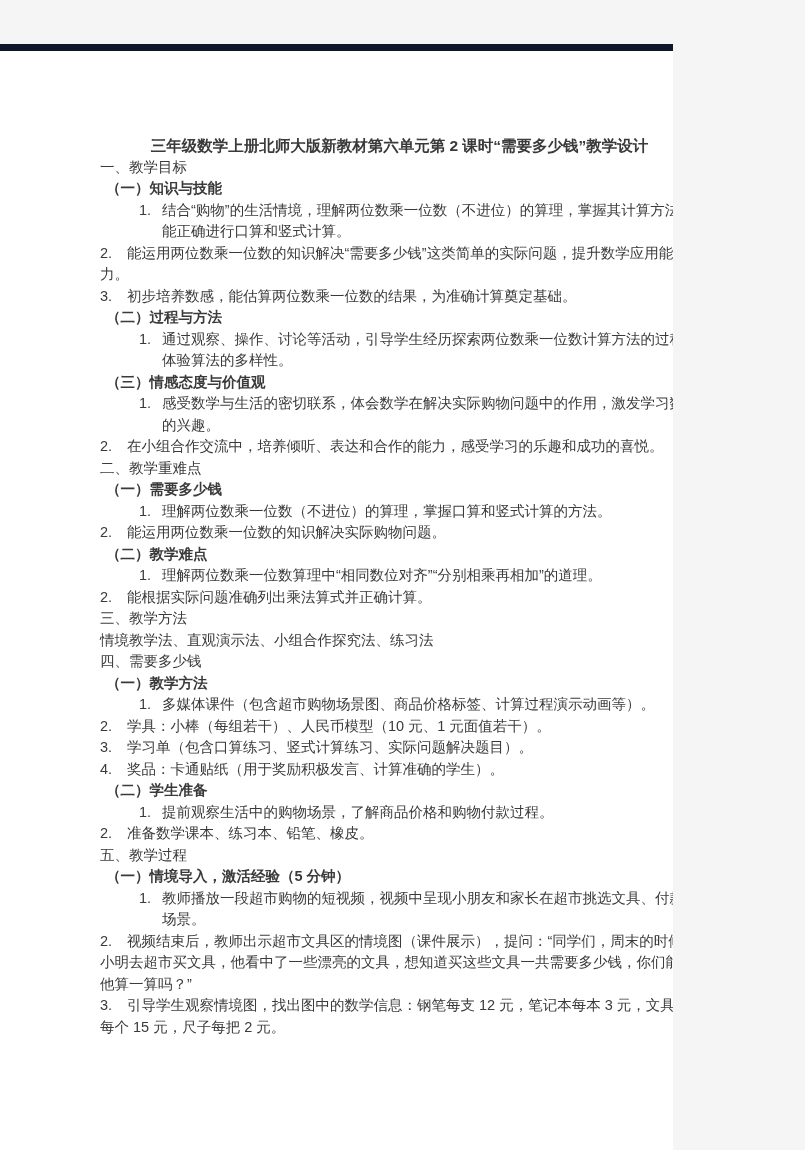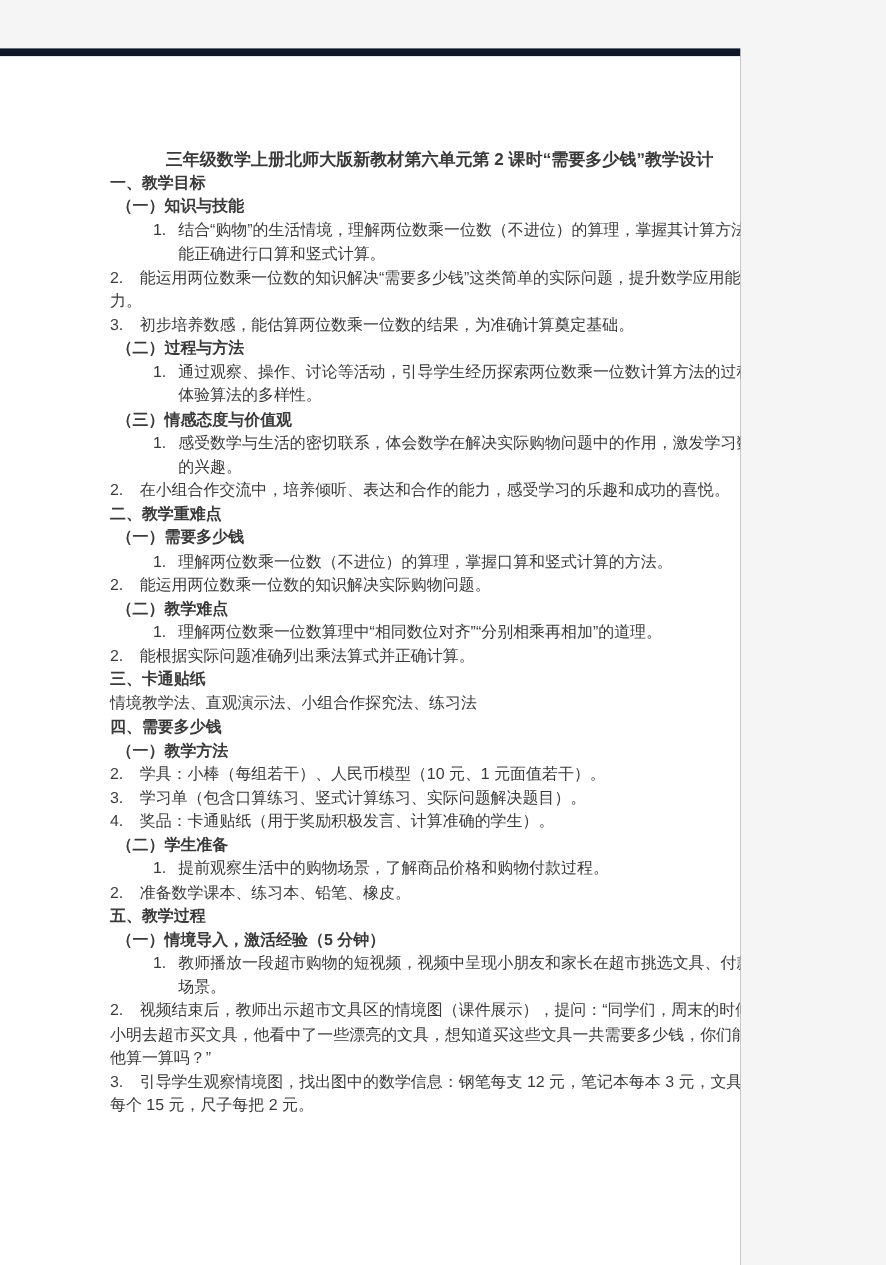--- a/index.html
+++ b/index.html
@@ -35,21 +35,21 @@
     line-height: 21.5px;
     text-align: left;
   }
   .doc-title {
     font-weight: 700;
     font-size: 15.5px;
     text-align: center;
     line-height: 21.5px;
   }
   .blk { margin: 0; }
-  .h1 { font-weight: 700; }
+  .h1 { font-weight: 400; }
   .h2 { font-weight: 700; margin-left: 6px; }
   .li1 { padding-left: 62px; }
   .li1 .num {
     display: inline-block;
     width: 23px;
     margin-left: -23px;
   }
   .li0 .num {
     display: inline-block;
     width: 27px;
@@ -74,24 +74,25 @@
           <div class="blk h2">（三）情感态度与价值观</div>
           <div class="blk li1"><span class="num">1.</span><span>感受数学与生活的密切联系，体会数学在解决实际购物问题中的作用，激发学习数学的兴趣。</span></div>
           <div class="blk li0"><span class="num">2.</span><span>在小组合作交流中，培养倾听、表达和合作的能力，感受学习的乐趣和成功的喜悦。</span></div>
           <div class="blk h1">二、教学重难点</div>
           <div class="blk h2">（一）需要多少钱</div>
           <div class="blk li1"><span class="num">1.</span><span>理解两位数乘一位数（不进位）的算理，掌握口算和竖式计算的方法。</span></div>
           <div class="blk li0"><span class="num">2.</span><span>能运用两位数乘一位数的知识解决实际购物问题。</span></div>
           <div class="blk h2">（二）教学难点</div>
           <div class="blk li1"><span class="num">1.</span><span>理解两位数乘一位数算理中“相同数位对齐”“分别相乘再相加”的道理。</span></div>
           <div class="blk li0"><span class="num">2.</span><span>能根据实际问题准确列出乘法算式并正确计算。</span></div>
-          <div class="blk h1">三、卡通贴纸</div>
+          <div class="blk h1">三、教学方法</div>
           <div class="blk plain">情境教学法、直观演示法、小组合作探究法、练习法</div>
           <div class="blk h1">四、需要多少钱</div>
           <div class="blk h2">（一）教学方法</div>
+          <div class="blk li1"><span class="num">1.</span><span>多媒体课件（包含超市购物场景图、商品价格标签、计算过程演示动画等）。</span></div>
           <div class="blk li0"><span class="num">2.</span><span>学具：小棒（每组若干）、人民币模型（10 元、1 元面值若干）。</span></div>
           <div class="blk li0"><span class="num">3.</span><span>学习单（包含口算练习、竖式计算练习、实际问题解决题目）。</span></div>
           <div class="blk li0"><span class="num">4.</span><span>奖品：卡通贴纸（用于奖励积极发言、计算准确的学生）。</span></div>
           <div class="blk h2">（二）学生准备</div>
           <div class="blk li1"><span class="num">1.</span><span>提前观察生活中的购物场景，了解商品价格和购物付款过程。</span></div>
           <div class="blk li0"><span class="num">2.</span><span>准备数学课本、练习本、铅笔、橡皮。</span></div>
           <div class="blk h1">五、教学过程</div>
           <div class="blk h2">（一）情境导入，激活经验（5 分钟）</div>
           <div class="blk li1"><span class="num">1.</span><span>教师播放一段超市购物的短视频，视频中呈现小朋友和家长在超市挑选文具、付款的场景。</span></div>
           <div class="blk li0"><span class="num">2.</span><span>视频结束后，教师出示超市文具区的情境图（课件展示），提问：“同学们，周末的时候，小明去超市买文具，他看中了一些漂亮的文具，想知道买这些文具一共需要多少钱，你们能帮他算一算吗？”</span></div>

